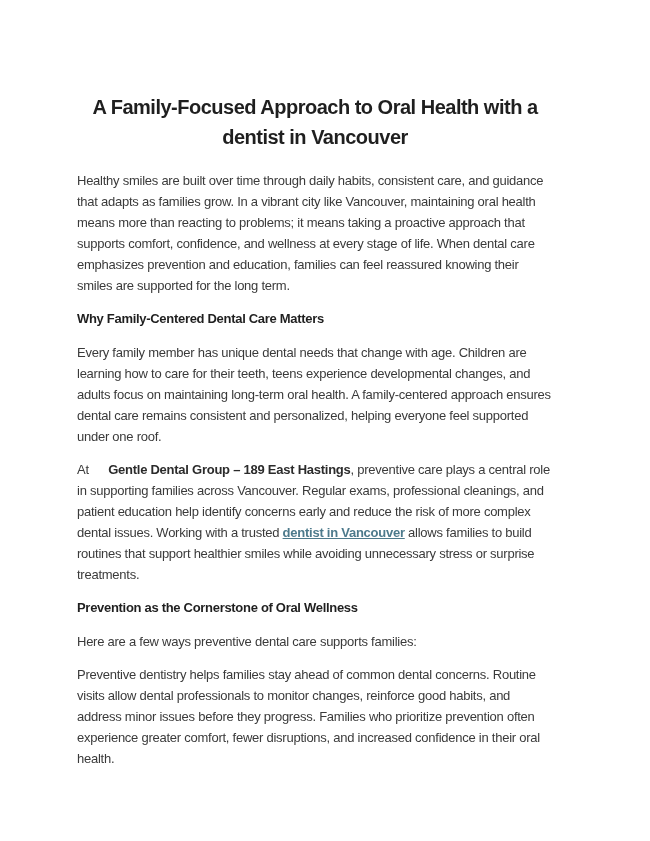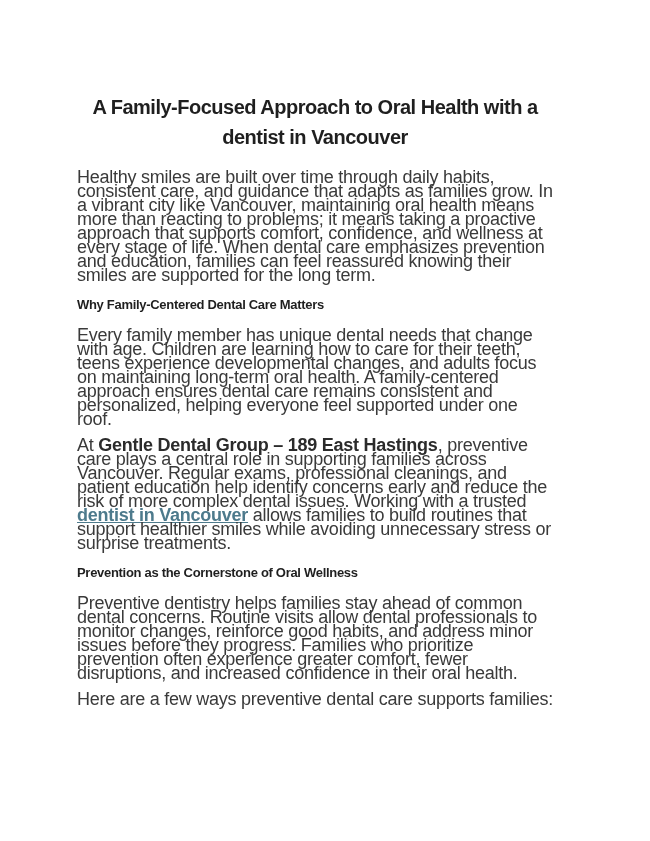--- a/index.html
+++ b/index.html
@@ -25,36 +25,37 @@
     letter-spacing: -0.5px;
     color: #1f1f1f;
     text-align: center;
   }
   .title-line {
     display: block;
     white-space: nowrap;
   }
   .body-para {
     margin: 0 0 12px 0;
-    font-size: 18px;
-    line-height: 14px;
+    font-size: 13px;
+    line-height: 21px;
     letter-spacing: -0.25px;
     color: #3a3a3a;
   }
   .section-heading {
     margin: 2px 0 13px 0;
     font-size: 13px;
     font-weight: 700;
     line-height: 21px;
     letter-spacing: -0.3px;
     color: #1f1f1f;
   }
   .clinic-name {
     font-weight: 700;
     color: #2b2b2b;
+    margin-left: 16px;
   }
   .inline-link {
     color: #4d7a8c;
     font-weight: 700;
     text-decoration: underline;
     cursor: pointer;
   }
   .bullet-list {
     margin: 16px 0 0 0;
     padding: 0 0 0 40px;
@@ -83,18 +84,18 @@
   <h2 class="section-heading">Why Family-Centered Dental Care Matters</h2>
 
   <p class="body-para">Every family member has unique dental needs that change with age. Children are learning how to care for their teeth, teens experience developmental changes, and adults focus on maintaining long-term oral health. A family-centered approach ensures dental care remains consistent and personalized, helping everyone feel supported under one roof.</p>
 
   <p class="body-para">
     <span>At </span><span class="clinic-name">Gentle Dental Group – 189 East Hastings</span><span>, preventive care plays a central role in supporting families across Vancouver. Regular exams, professional cleanings, and patient education help identify concerns early and reduce the risk of more complex dental issues. Working with a trusted </span><a class="inline-link" href="#">dentist in Vancouver</a><span> allows families to build routines that support healthier smiles while avoiding unnecessary stress or surprise treatments.</span>
   </p>
 
   <h2 class="section-heading">Prevention as the Cornerstone of Oral Wellness</h2>
 
+  <p class="body-para">Here are a few ways preventive dental care supports families:</p>
+
   <p class="body-para">Preventive dentistry helps families stay ahead of common dental concerns. Routine visits allow dental professionals to monitor changes, reinforce good habits, and address minor issues before they progress. Families who prioritize prevention often experience greater comfort, fewer disruptions, and increased confidence in their oral health.</p>
-
-  <p class="body-para">Here are a few ways preventive dental care supports families:</p>
 
 
 </div>
 
 </body></html>

